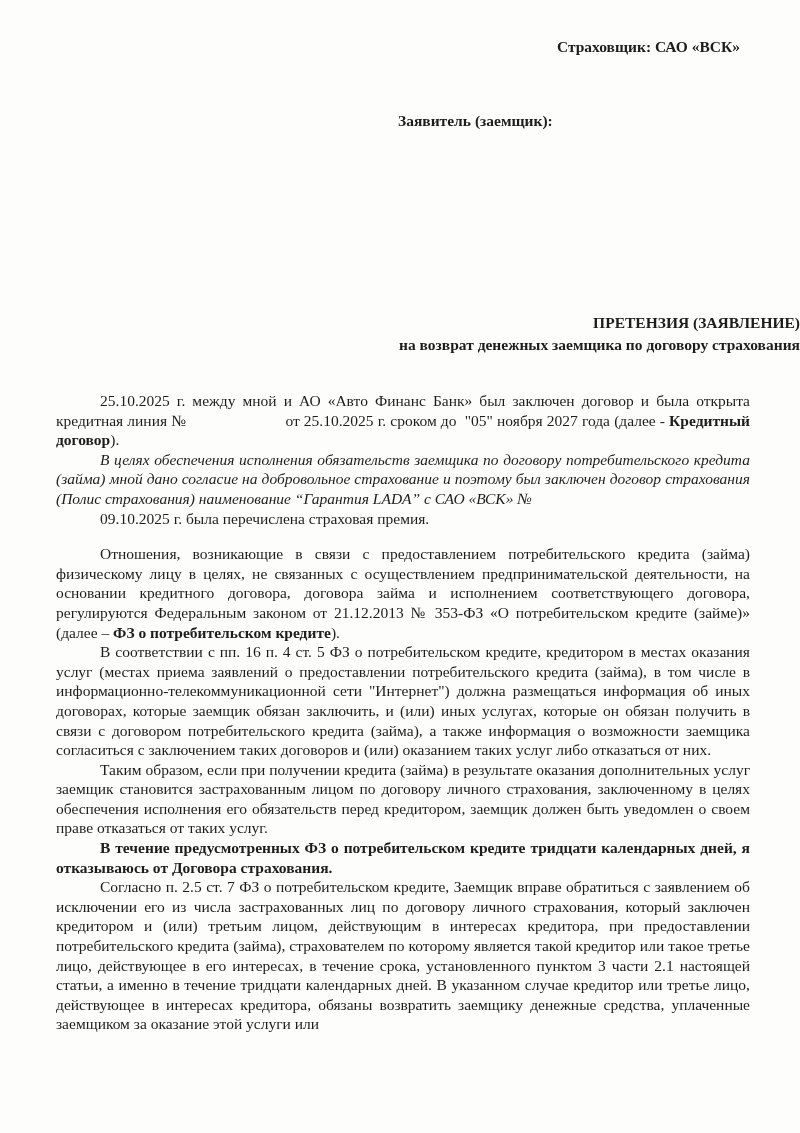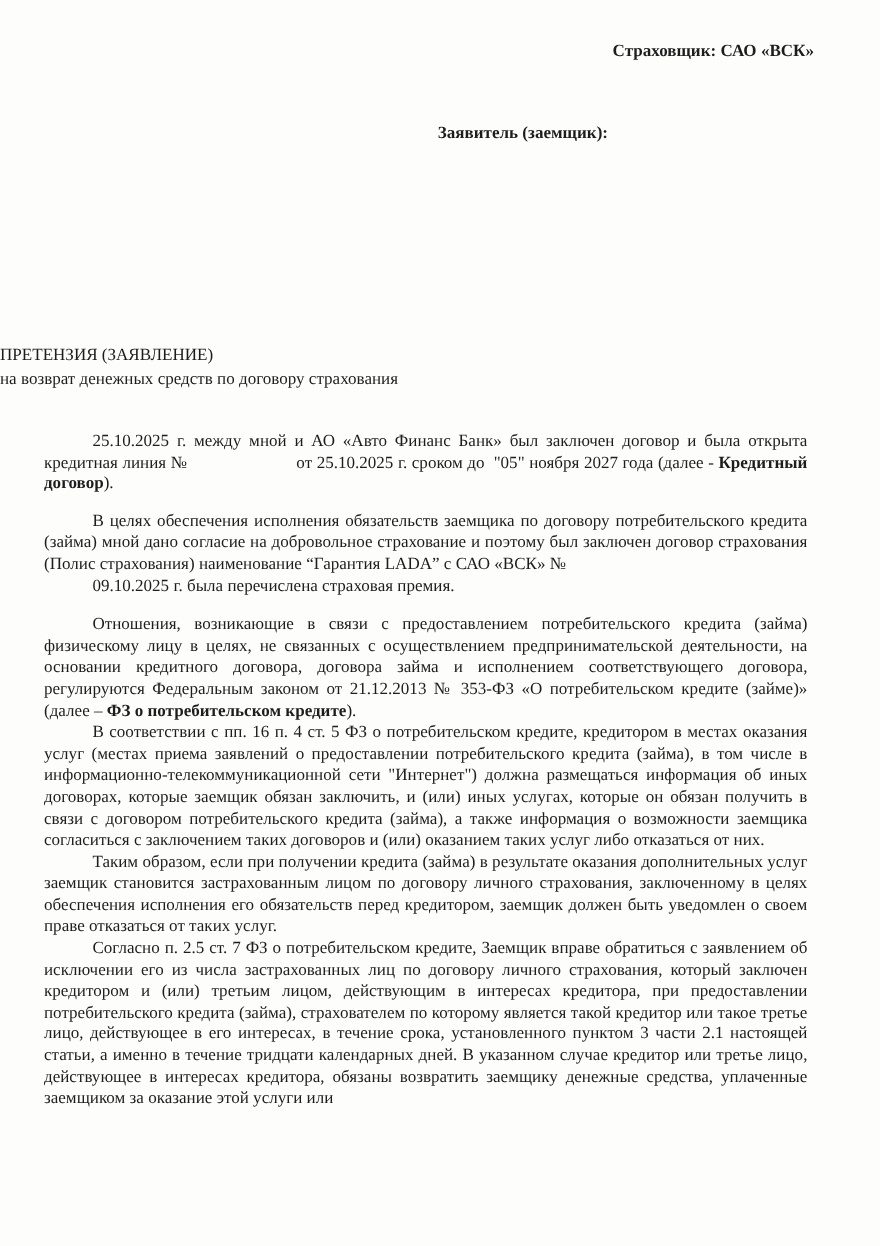--- a/index.html
+++ b/index.html
@@ -39,28 +39,28 @@
     font-weight: bold;
     line-height: 20px;
     white-space: nowrap;
     margin-top: 16px;
   }
   .doc-title {
     position: absolute;
     top: 312px;
     left: 0;
     width: 100%;
-    text-align: left;
-    font-weight: normal;
+    text-align: right;
+    font-weight: bold;
     line-height: 22px;
   }
   .doc-body {
     position: absolute;
     top: 391px;
-    left: 40px;
+    left: 56px;
     width: 694px;
     line-height: 19.6px;
   }
   .doc-body p {
     margin: 0;
     text-align: justify;
     text-indent: 44px;
   }
   .doc-body p b {
     font-weight: bold;
@@ -71,26 +71,27 @@
 
 <div class="page">
 
   <div class="hdr-insurer">Страховщик: САО «ВСК»</div>
 
 
   <div class="hdr-applicant">Заявитель (заемщик):</div>
 
   <div class="doc-title">
     <div>ПРЕТЕНЗИЯ (ЗАЯВЛЕНИЕ)</div>
-    <div>на возврат денежных средств по договору страхования</div>
+    <div>на возврат денежных заемщика по договору страхования</div>
   </div>
 
   <main class="doc-body">
       <p><span>25.10.2025 г. между мной и АО «Авто Финанс Банк» был заключен договор и была открыта кредитная линия №&nbsp;&nbsp;&nbsp;&nbsp;&nbsp;&nbsp;&nbsp;&nbsp;&nbsp;&nbsp;&nbsp;&nbsp;&nbsp;&nbsp;&nbsp;&nbsp;&nbsp;&nbsp;&nbsp;&nbsp;&nbsp;&nbsp;&nbsp; от 25.10.2025 г. сроком до&nbsp; "05" ноября 2027 года (далее - </span><b>Кредитный договор</b><span>).</span></p>
-      <p style="margin-top: 14px;"><span>В целях обеспечения исполнения обязательств заемщика по договору потребительского кредита (займа) мной дано согласие на добровольное страхование и поэтому был заключен договор страхования (Полис страхования) наименование “Гарантия LADA” с САО «ВСК» №</span></p>
+      <p style="margin-top: 0; font-style: italic;"><span>В целях обеспечения исполнения обязательств заемщика по договору потребительского кредита (займа) мной дано согласие на добровольное страхование и поэтому был заключен договор страхования (Полис страхования) наименование “Гарантия LADA” с САО «ВСК» №</span></p>
       <p><span>09.10.2025 г. была перечислена страховая премия.</span></p>
       <p style="margin-top: 16px;"><span>Отношения, возникающие в связи с предоставлением потребительского кредита (займа) физическому лицу в целях, не связанных с осуществлением предпринимательской деятельности, на основании кредитного договора, договора займа и исполнением соответствующего договора, регулируются Федеральным законом от 21.12.2013 № 353-ФЗ «О потребительском кредите (займе)» (далее – </span><b>ФЗ о потребительском кредите</b><span>).</span></p>
       <p><span>В соответствии с пп. 16 п. 4 ст. 5 ФЗ о потребительском кредите, кредитором в местах оказания услуг (местах приема заявлений о предоставлении потребительского кредита (займа), в том числе в информационно-телекоммуникационной сети "Интернет") должна размещаться информация об иных договорах, которые заемщик обязан заключить, и (или) иных услугах, которые он обязан получить в связи с договором потребительского кредита (займа), а также информация о возможности заемщика согласиться с заключением таких договоров и (или) оказанием таких услуг либо отказаться от них.</span></p>
       <p><span>Таким образом, если при получении кредита (займа) в результате оказания дополнительных услуг заемщик становится застрахованным лицом по договору личного страхования, заключенному в целях обеспечения исполнения его обязательств перед кредитором, заемщик должен быть уведомлен о своем праве отказаться от таких услуг.</span></p>
+      <p><b>В течение предусмотренных ФЗ о потребительском кредите тридцати календарных дней, я отказываюсь от Договора страхования.</b></p>
       <p><span>Согласно п. 2.5 ст. 7 ФЗ о потребительском кредите, Заемщик вправе обратиться с заявлением об исключении его из числа застрахованных лиц по договору личного страхования, который заключен кредитором и (или) третьим лицом, действующим в интересах кредитора, при предоставлении потребительского кредита (займа), страхователем по которому является такой кредитор или такое третье лицо, действующее в его интересах, в течение срока, установленного пунктом 3 части 2.1 настоящей статьи, а именно в течение тридцати календарных дней. В указанном случае кредитор или третье лицо, действующее в интересах кредитора, обязаны возвратить заемщику денежные средства, уплаченные заемщиком за оказание этой услуги или</span></p>
     </main>
 
 </div>
 
 </body></html>

